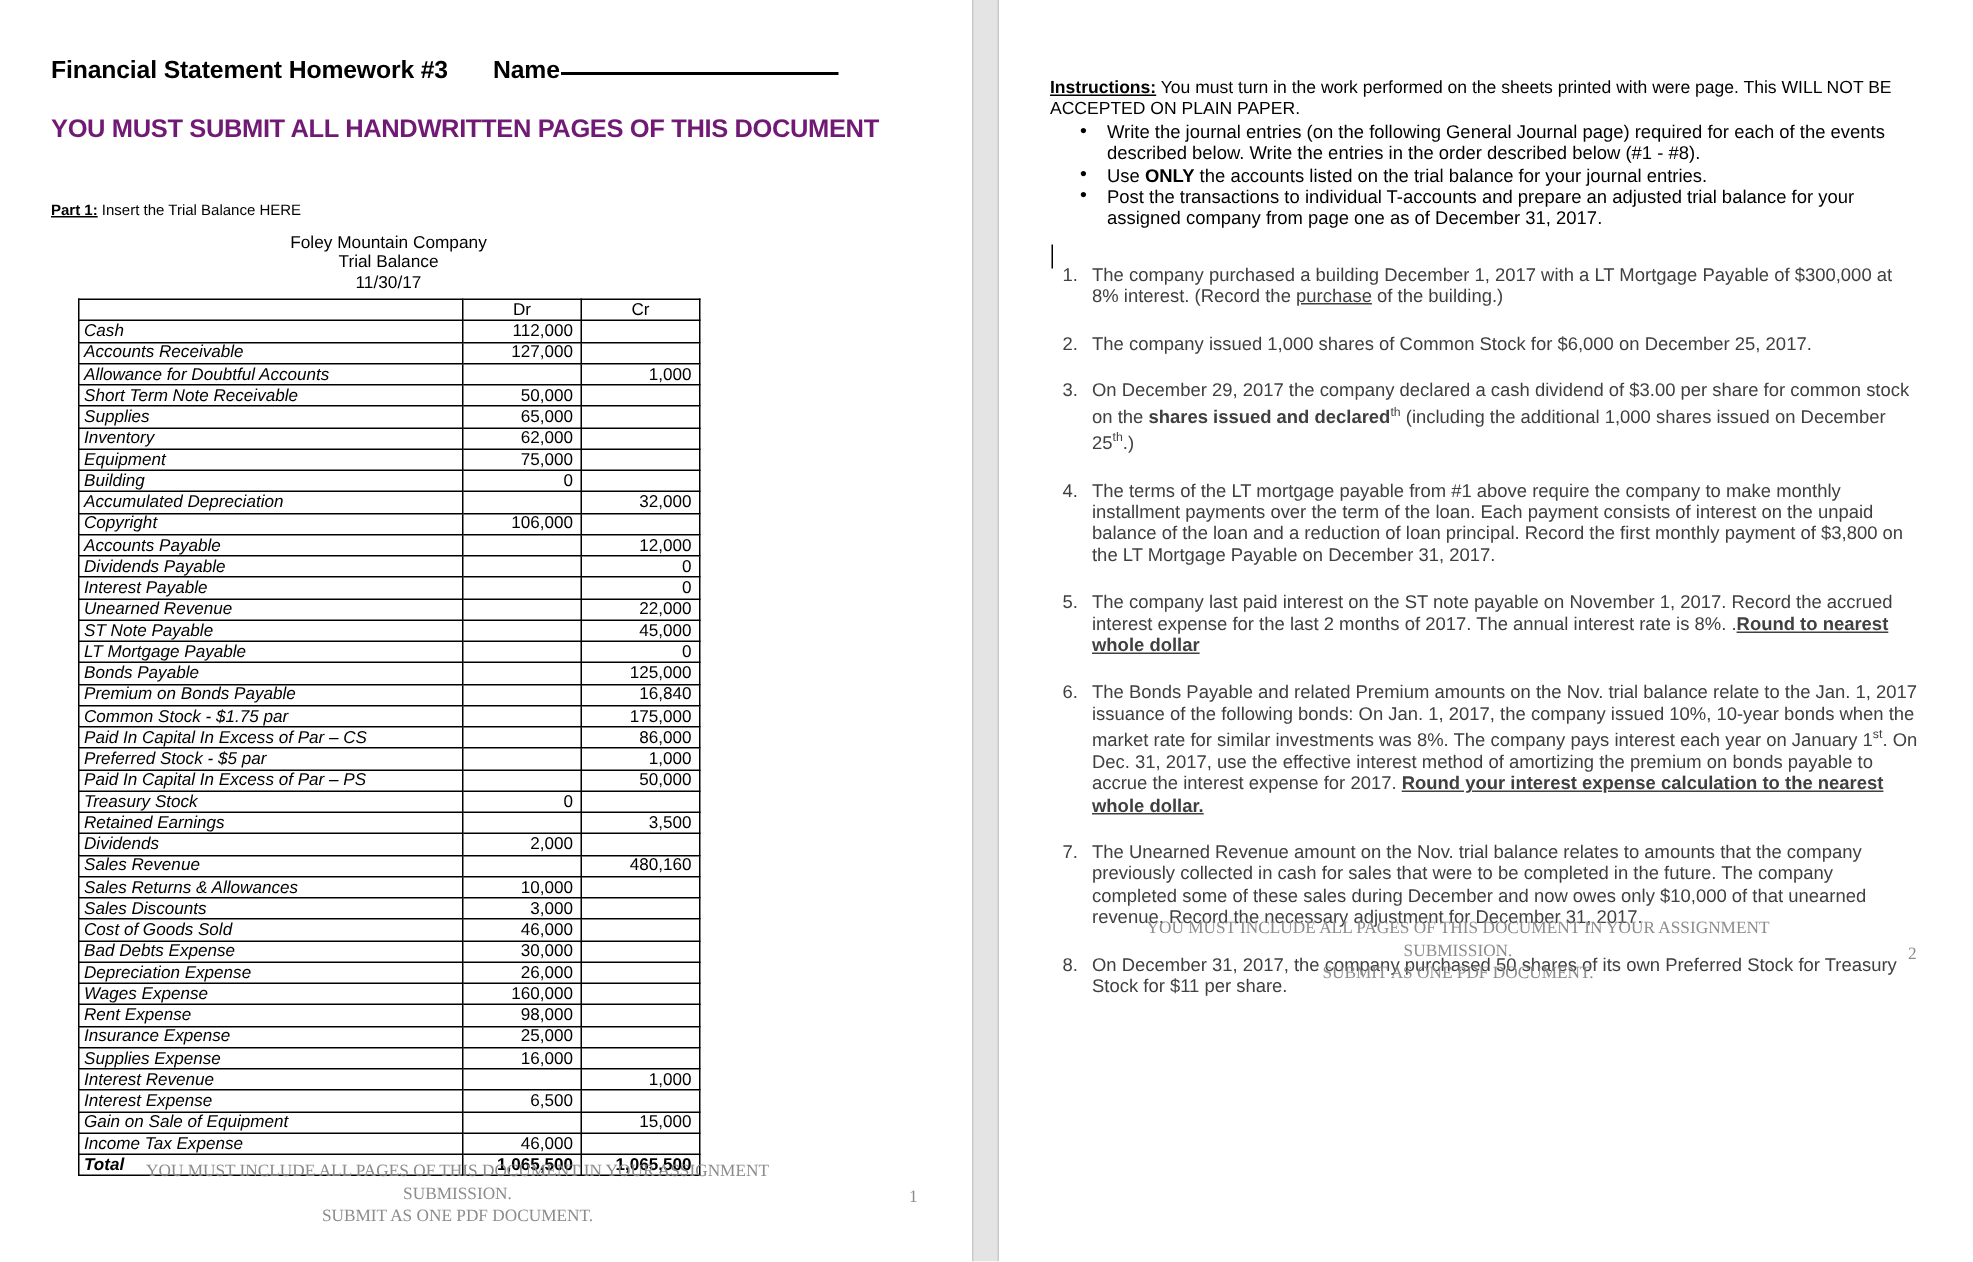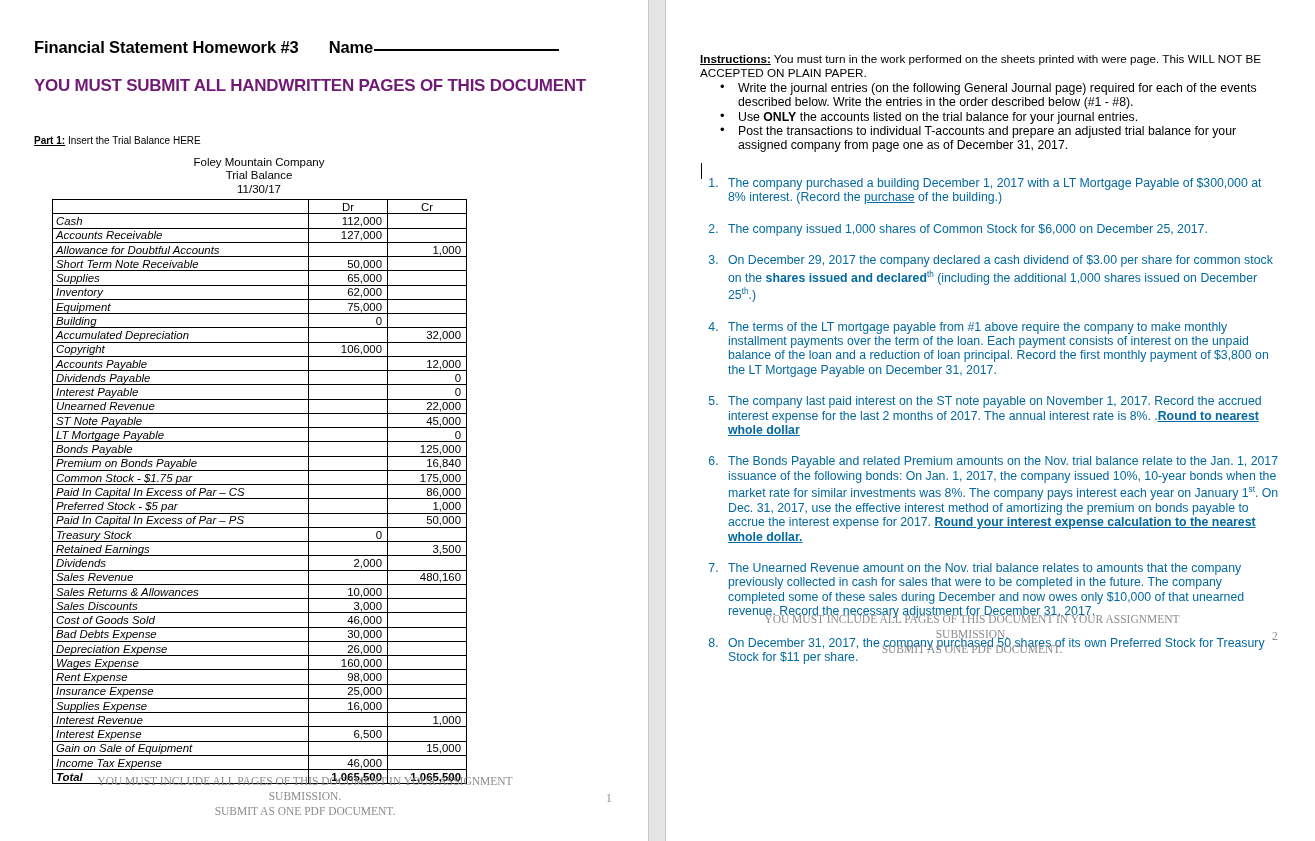--- a/index.html
+++ b/index.html
@@ -176,21 +176,21 @@
   }
 
   ol.items {
     position: absolute;
     left: 700px; top: 176px;
     width: 580px;
     margin: 0;
     padding-left: 22px;
     font-size: 12.3px;
     line-height: 14.4px;
-    color: #0369a1;
+    color: #404040;
   }
   ol.items > li {
     margin-bottom: 17px;
     padding-left: 6px;
   }
   ol.items > li u { text-decoration: underline; }
   ol.items > li b { font-weight: bold; }
   ol.items > li b.ul { font-weight: bold; text-decoration: underline; }
   sup { font-size: 8.2px; vertical-align: super; }
 </style>

